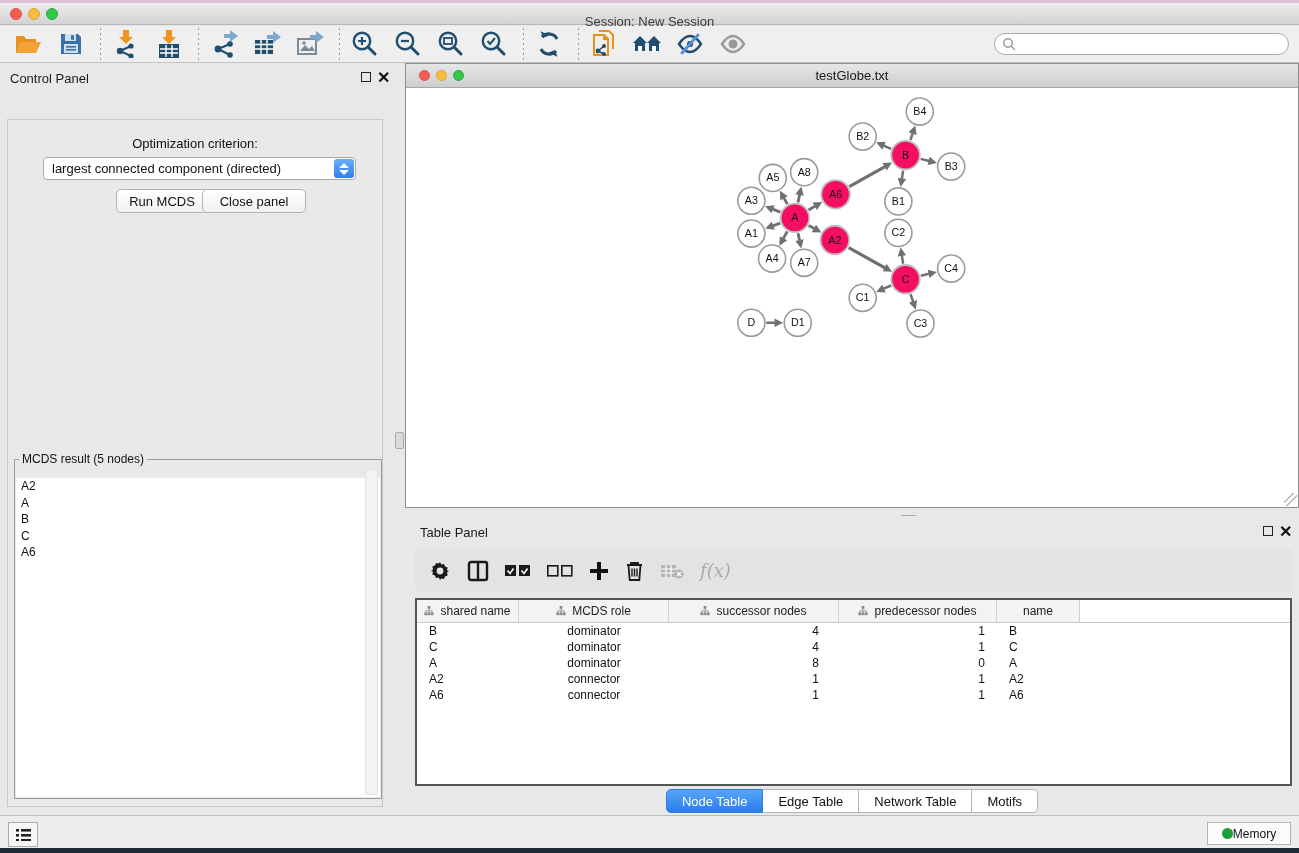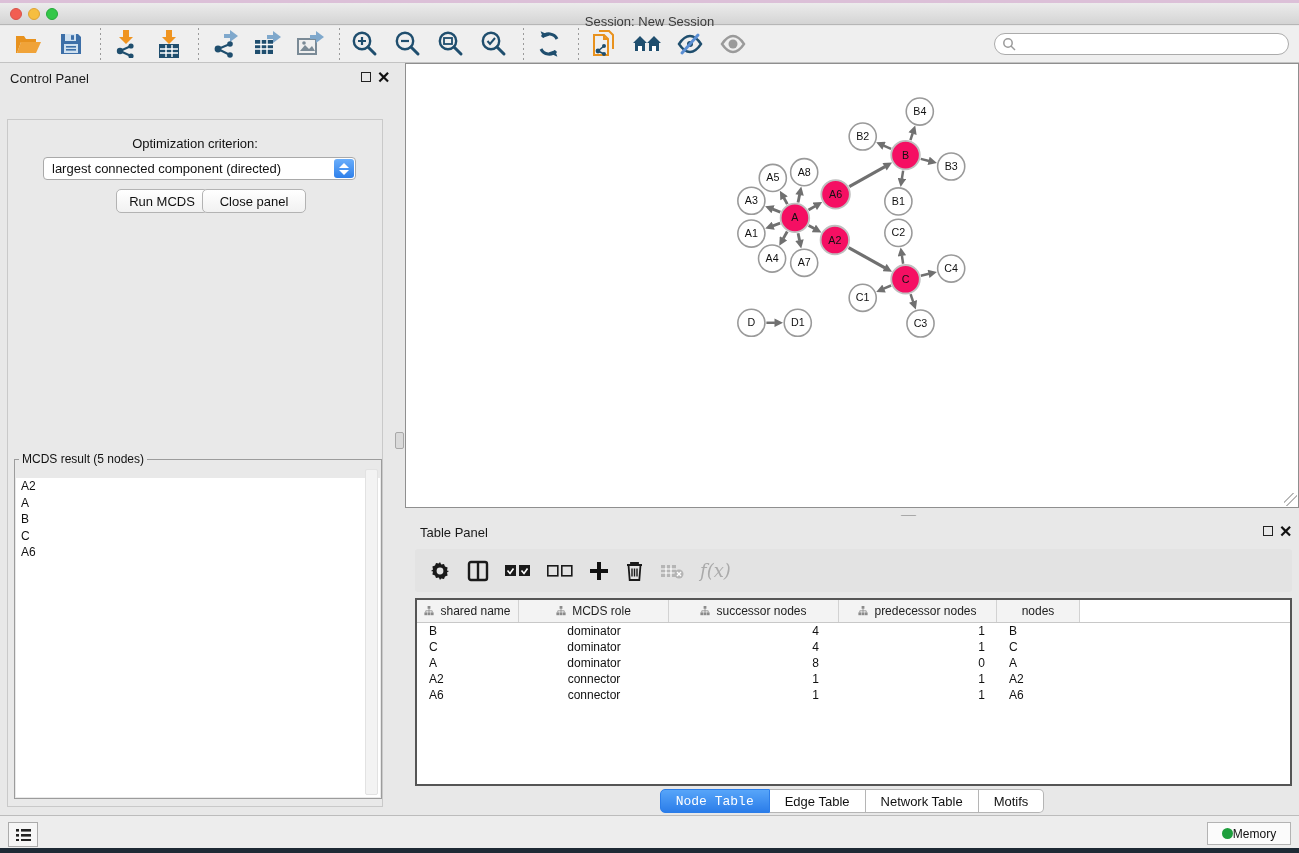--- a/index.html
+++ b/index.html
@@ -111,21 +111,21 @@
   .nt-hcell.filler { flex:1; border-right:none; background:#fff; }
   .nt-row { display:flex; height:16px; align-items:center; }
   .nt-cell { font-size:12px; color:#111; flex:none; white-space:nowrap; }
   .al-left { text-align:left; padding-left:12px; }
   .al-center { text-align:center; }
   .al-right-lg { text-align:right; padding-right:20px; }
   .al-right-sm { text-align:right; padding-right:12px; }
 
   #bottom-tabs { position:absolute; left:0; top:273px; width:100%; display:flex; justify-content:center; }
   #bottom-tabs .seg-tab { height:24px; font-size:13px; background:#fff; }
-  #bottom-tabs .seg-tab.active { background:linear-gradient(#57a5f9,#2b7de9);font-family:Liberation Mono, monospace; }
+  #bottom-tabs .seg-tab.active { background:linear-gradient(#57a5f9,#2b7de9); }
 
   
   #statusbar { left:0; top:815px; width:1299px; height:33px; background:#ededed;
     border-top:1px solid #bcbcbc; }
   #list-button { position:absolute; left:8px; top:6px; width:30px; height:25px;
     background:#f6f6f6; border:1px solid #ababab; display:flex; align-items:center; justify-content:center; }
   .list-glyph { width:15px; height:13px;
     background:
       linear-gradient(#222 0 0) 0 1px/3px 2.6px no-repeat,
       linear-gradient(#222 0 0) 0 6px/3px 2.6px no-repeat,
@@ -319,20 +319,26 @@
         <div class="mcds-item">A6</div>
       </div>
     <div id="mcds-scroll"></div>
   </fieldset>
 </div>
 
 <div class="abs" id="v-divider-handle"></div>
 <div class="abs" id="h-divider-handle"></div>
 
 <div class="abs" id="net-frame">
+  <div id="net-titlebar">
+    <span class="tl red" style="left:13px; top:6px; width:11px; height:11px;"></span>
+    <span class="tl yellow" style="left:30px; top:6px; width:11px; height:11px;"></span>
+    <span class="tl green" style="left:47px; top:6px; width:11px; height:11px;"></span>
+    <div class="title">testGlobe.txt</div>
+  </div>
   <div id="net-canvas">
     <svg id="graph-svg" viewBox="0 0 892 419">
       <defs>
         <marker id="arw" viewBox="0 0 10 10" refX="0.5" refY="5" markerWidth="13" markerHeight="12" markerUnits="userSpaceOnUse" orient="auto">
             <path d="M0 0 L10 5 L0 10 z" fill="#707070"></path>
           </marker>
       </defs>
       <g id="edge-layer">
           <line x1="355.34505057363026" y1="162.7523494233321" x2="350.49810825653776" y2="153.99658265697147" stroke="#707070" stroke-width="4" marker-end="url(#arw)"></line>
           <line x1="370.3793183343823" y1="160.44027896919482" x2="372.63008242271667" y2="149.35959422662572" stroke="#707070" stroke-width="4" marker-end="url(#arw)"></line>
@@ -536,21 +542,21 @@
           <svg width="10" height="10" viewBox="0 0 10 10">
             <rect x="3.6" y="0" width="2.8" height="2.8" fill="#8a8a8a"></rect>
             <rect x="0.4" y="6.4" width="2.8" height="2.8" fill="#8a8a8a"></rect>
             <rect x="3.6" y="6.4" width="2.8" height="2.8" fill="#8a8a8a"></rect>
             <rect x="6.8" y="6.4" width="2.8" height="2.8" fill="#8a8a8a"></rect>
             <path d="M5 2.8v2M1.8 6.4v-1.6h6.4v1.6M5 4.8v1.6" stroke="#8a8a8a" fill="none" stroke-width="0.8"></path>
           </svg>
           <span>predecessor nodes</span>
         </div>
         <div class="nt-hcell" style="width: 83px;">
-          <span>nodes</span>
+          <span>name</span>
         </div>
         <div class="nt-hcell filler"></div>
       </div>
       <div class="nt-row">
         <div class="nt-cell al-left" style="width: 102px;">B</div>
         <div class="nt-cell al-center" style="width: 150px;">dominator</div>
         <div class="nt-cell al-right-lg" style="width: 170px;">4</div>
         <div class="nt-cell al-right-sm" style="width: 158px;">1</div>
         <div class="nt-cell al-left" style="width: 83px;">B</div>
       </div>

